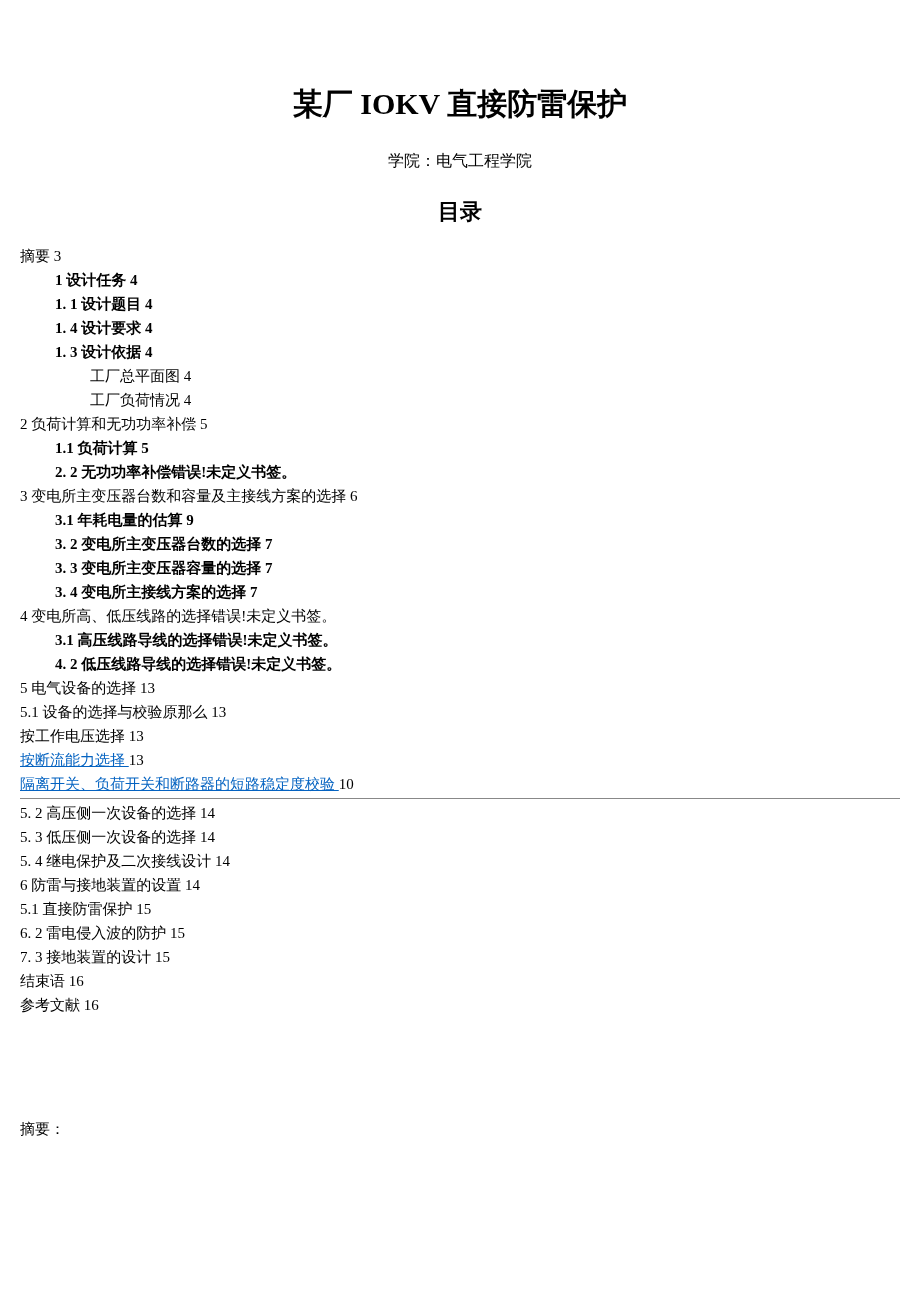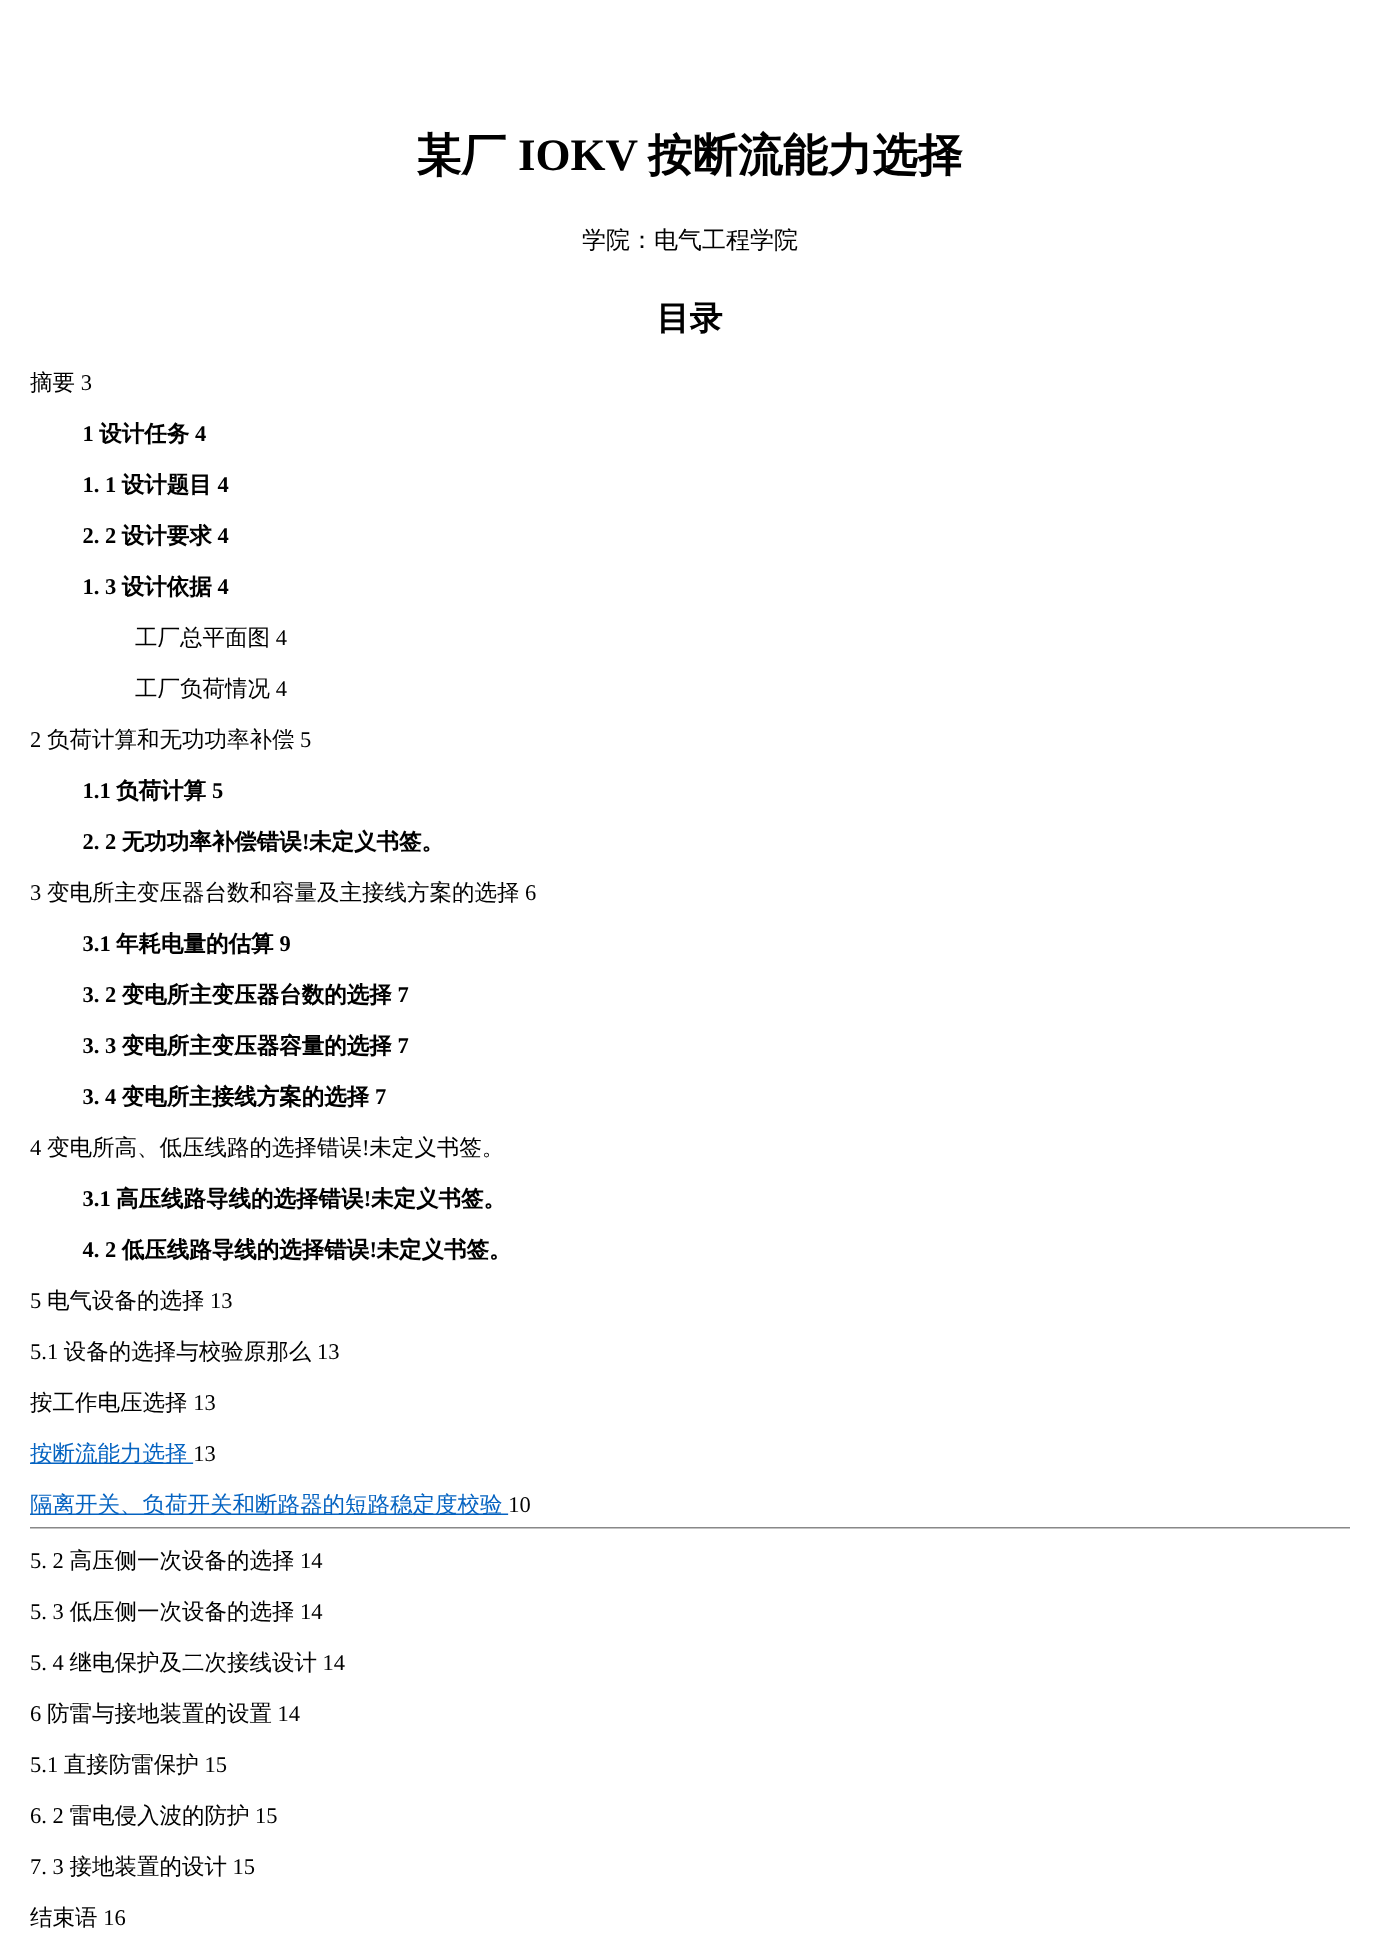--- a/index.html
+++ b/index.html
@@ -25,21 +25,20 @@
       margin-bottom: 20px;
     }
     .toc-title {
       text-align: center;
       font-size: 22px;
       font-weight: bold;
       margin-bottom: 15px;
     }
     .toc-line {
       line-height: 1.6;
-      margin-top: 10px;
     }
     .indent-0 { margin-left: 0; }
     .indent-1 { margin-left: 35px; font-weight: bold; }
     .indent-2 { margin-left: 70px; }
     .link {
       color: #0563C1;
       text-decoration: underline;
     }
     .hr-line {
       border: none;
@@ -48,29 +47,29 @@
       margin-bottom: 2px;
     }
     .abstract-heading {
       margin-top: 100px;
       font-size: 15px;
     }
   </style>
 </head>
 <body>
 
-<div class="title">某厂 IOKV 按断流能力选择</div>
+<div class="title">某厂 IOKV 直接防雷保护</div>
 <div class="subtitle">学院：电气工程学院</div>
 <div class="toc-title">目录</div>
 
 <div id="toc-list">
     <div class="toc-line indent-0">摘要 3</div>
     <div class="toc-line indent-1">1 设计任务 4</div>
     <div class="toc-line indent-1">1. 1 设计题目 4</div>
-    <div class="toc-line indent-1">2. 2 设计要求 4</div>
+    <div class="toc-line indent-1">1. 4 设计要求 4</div>
     <div class="toc-line indent-1">1.  3 设计依据 4</div>
     <div class="toc-line indent-2">工厂总平面图 4</div>
     <div class="toc-line indent-2">工厂负荷情况 4</div>
     <div class="toc-line indent-0">2 负荷计算和无功功率补偿 5</div>
     <div class="toc-line indent-1">1.1   负荷计算 5</div>
     <div class="toc-line indent-1">2.  2 无功功率补偿错误!未定义书签。</div>
     <div class="toc-line indent-0">3 变电所主变压器台数和容量及主接线方案的选择 6</div>
     <div class="toc-line indent-1">3.1 年耗电量的估算 9</div>
     <div class="toc-line indent-1">3.  2 变电所主变压器台数的选择 7</div>
     <div class="toc-line indent-1">3.  3 变电所主变压器容量的选择 7</div>

